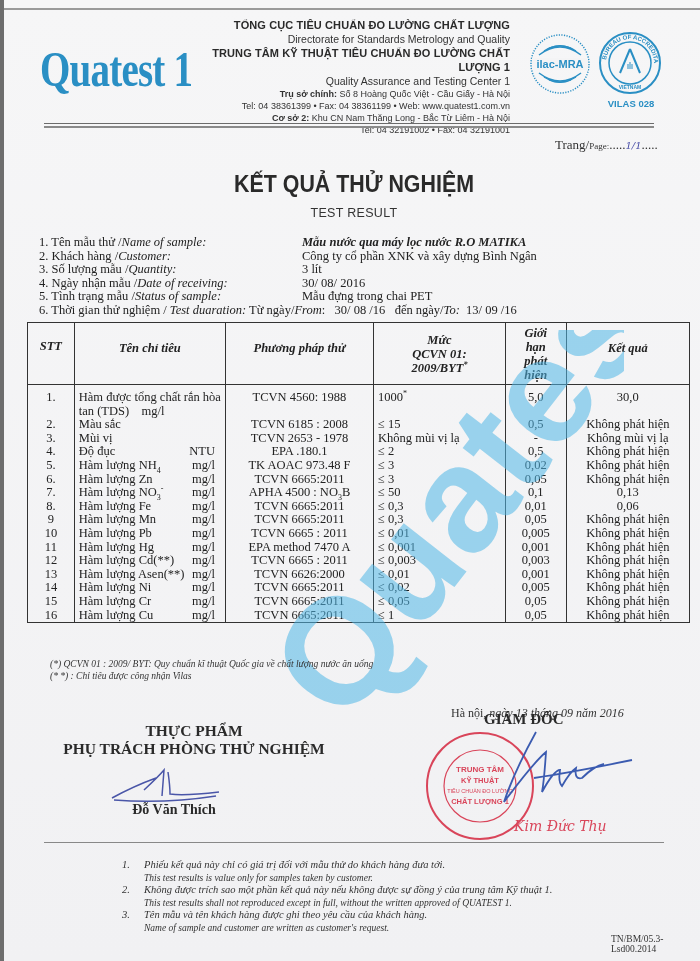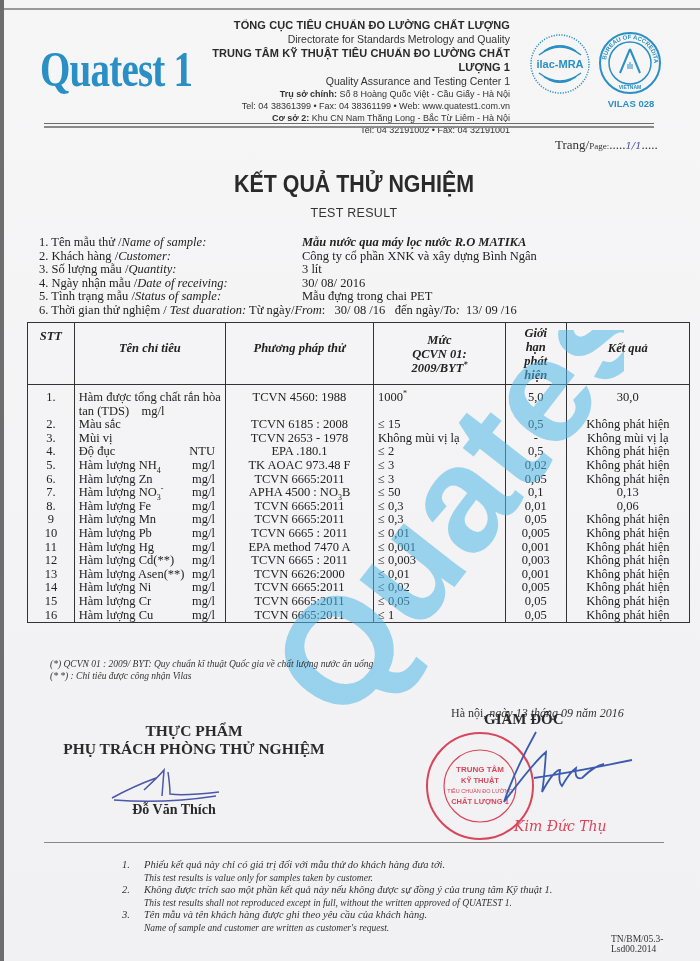--- a/index.html
+++ b/index.html
@@ -56,21 +56,21 @@
     .info .lbl { width: 263px; }
     .info .lbl i { font-style: italic; }
     .info .val.bi { font-weight: bold; font-style: italic; }
     .info .row6 i { font-style: italic; }
 
     
     table.results { position: absolute; left: 23px; top: 322px; width: 663px; border-collapse: collapse;
       font-size: 12.5px; color: #222; }
     table.results th { font-style: italic; font-weight: bold; font-size: 12.5px; border: 1px solid #333;
       vertical-align: middle; line-height: 14px; height: 62px; }
-    table.results th.stt { vertical-align: top; padding-top: 6px; }
+    table.results th.stt { vertical-align: top; padding-top: 16px; }
     table.results th.name, table.results th.method, table.results th.result { vertical-align: top; padding-top: 18px; }
     table.results td { border-left: 1px solid #333; border-right: 1px solid #333; line-height: 13.6px; padding: 0 4px; white-space: nowrap; }
     table.results tbody tr:first-child td { padding-top: 6px; vertical-align: top; }
     table.results tbody tr:last-child td { border-bottom: 1px solid #333; }
     td.c-stt { text-align: center; width: 48px; }
     td.c-name { width: 144px; }
     td.c-method { text-align: center; width: 150px; }
     td.c-limit { text-align: left; width: 134px; }
     td.c-det { text-align: center; width: 62px; }
     td.c-res { text-align: center; width: 125px; }

